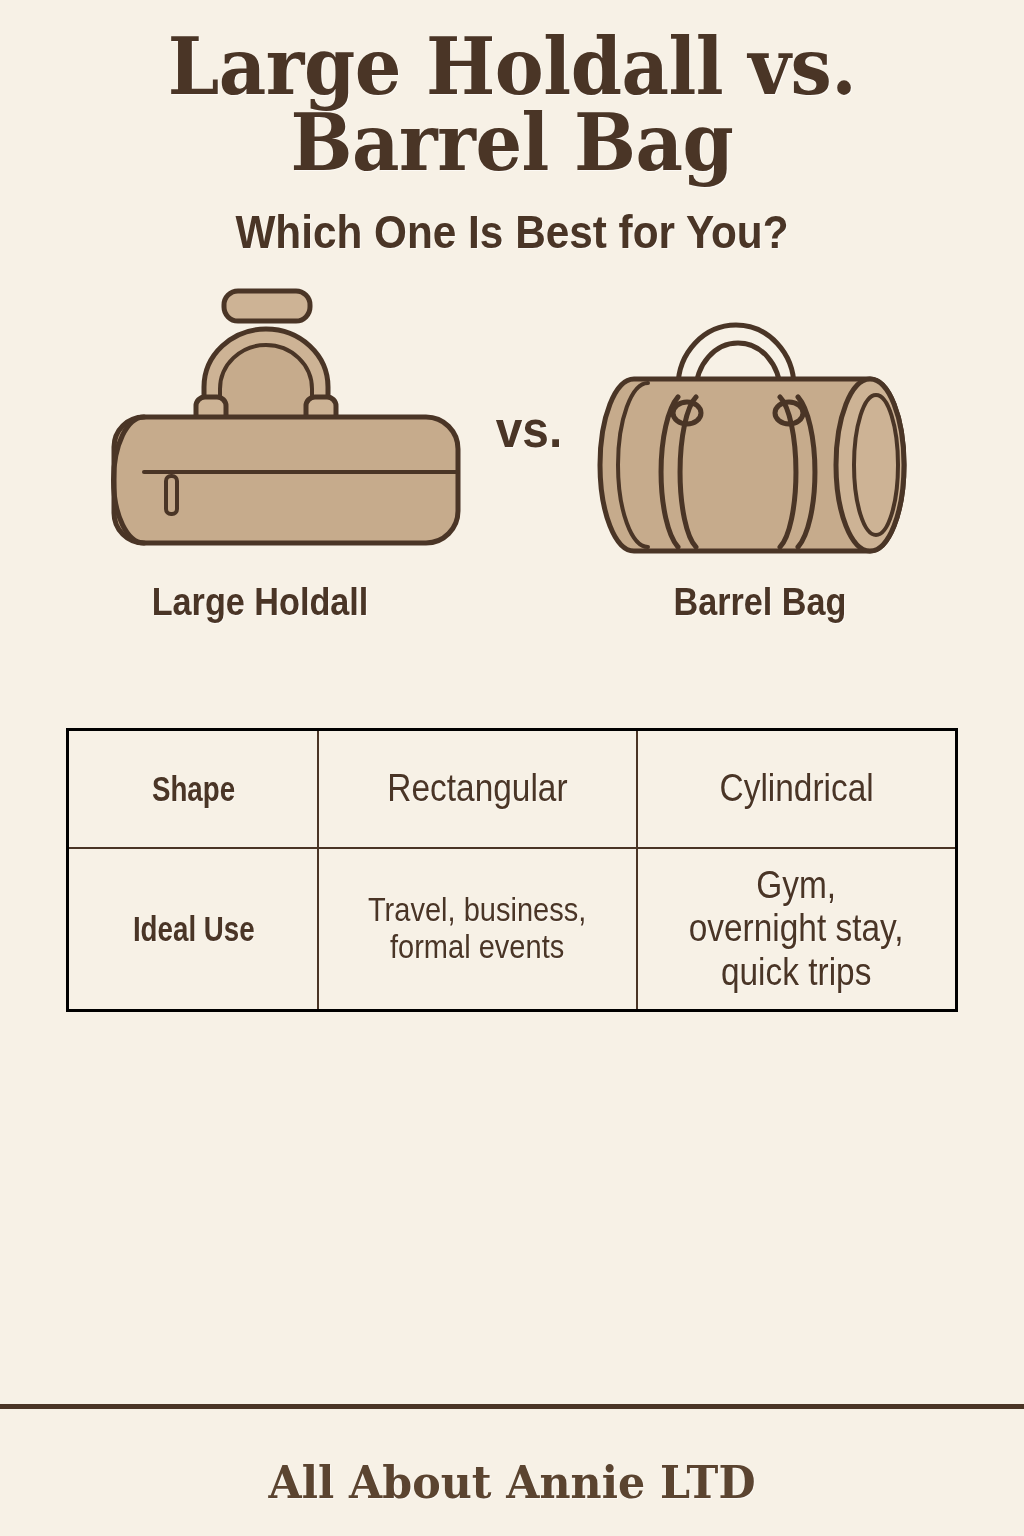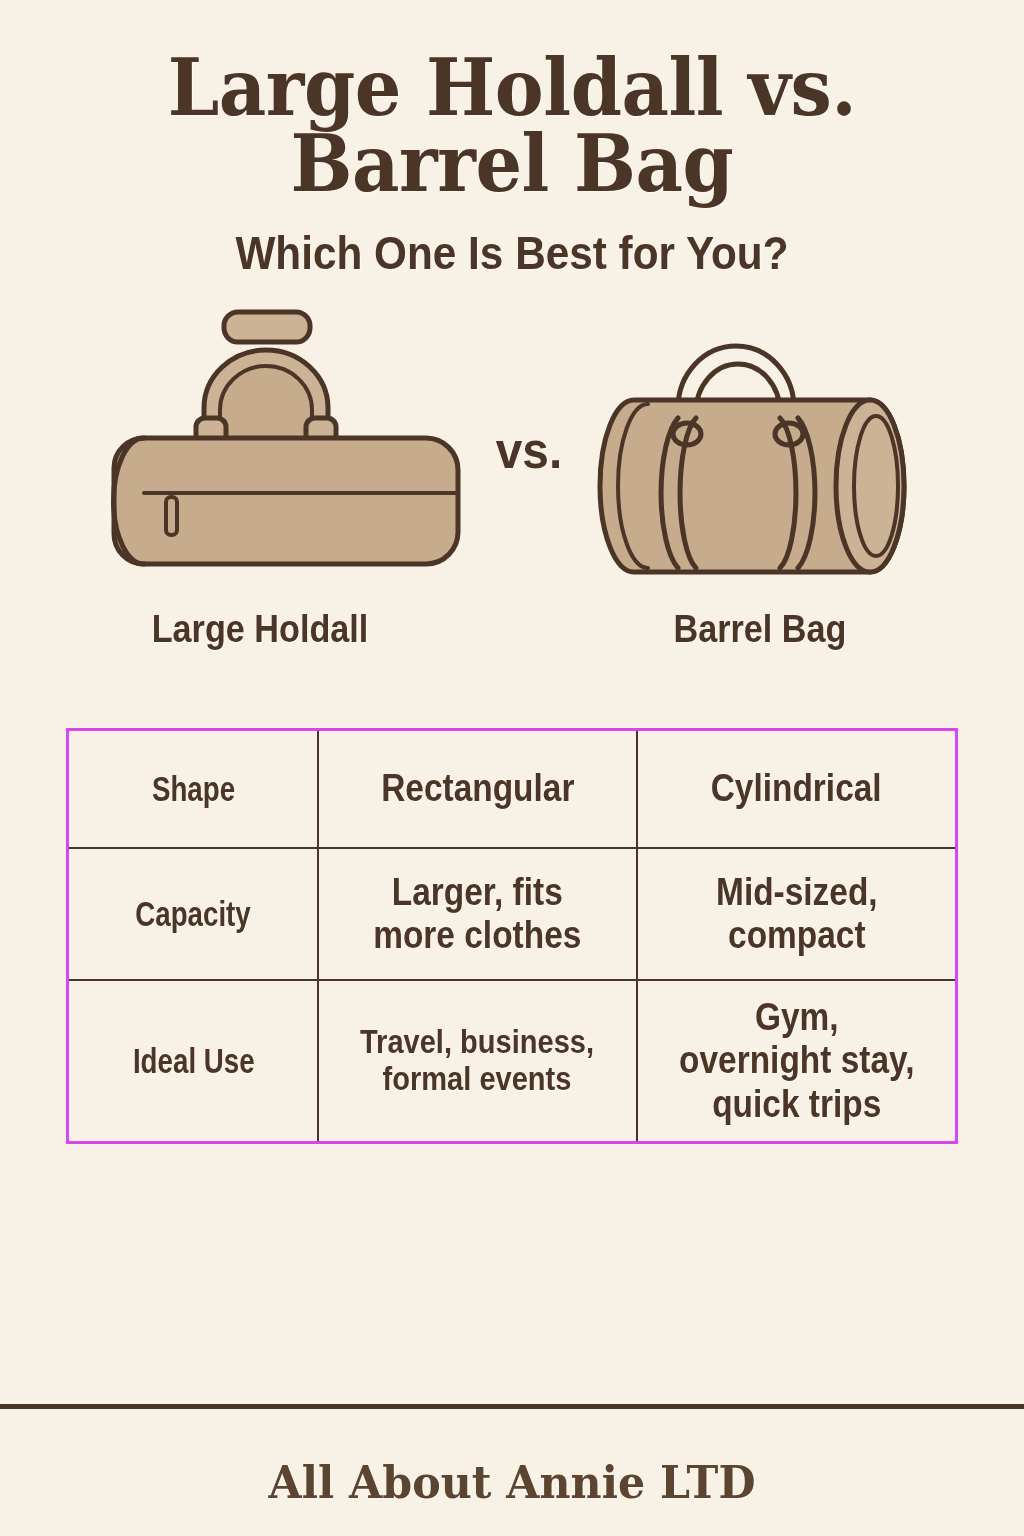--- a/index.html
+++ b/index.html
@@ -17,21 +17,21 @@
   }
   .page {
     position: relative;
     width: 1024px;
     height: 1536px;
     box-sizing: border-box;
   }
 
   
   .title-block {
-    padding-top: 50px;
+    padding-top: 29px;
     text-align: center;
   }
   .main-title {
     font-family: "DejaVu Serif", "Liberation Serif", serif;
     font-weight: 700;
     font-size: 78px;
     line-height: 0.98;
     letter-spacing: -0.5px;
     color: #4a3526;
     margin: 0 auto;
@@ -73,21 +73,21 @@
     font-size: 52px;
     color: #4a3526;
     transform: scaleX(0.92);
     text-shadow: 1px 1px 0 rgba(255,255,255,0.55);
   }
 
   
   .caption-row {
     position: relative;
     height: 60px;
-    margin-top: 8px;
+    margin-top: 2px;
   }
   .caption {
     position: absolute;
     font-family: "Liberation Sans", sans-serif;
     font-weight: 700;
     font-size: 38px;
     color: #4a3526;
     transform: scaleX(0.90);
     text-shadow: 1px 1px 0 rgba(255,255,255,0.6);
     text-align: center;
@@ -98,42 +98,42 @@
   
   .table-wrap {
     position: absolute;
     left: 66px;
     top: 728px;
     width: 892px;
   }
   table.compare {
     width: 892px;
     border-collapse: collapse;
-    border: 3px solid #d946ef;
+    border: 3px solid #000000;
     background: #f7f1e6;
     table-layout: fixed;
   }
   table.compare td {
     border: 2px solid #4a3526;
     text-align: center;
     vertical-align: middle;
     color: #4a3526;
     padding: 10px 6px;
     line-height: 1.14;
     text-shadow: 1px 1px 0 rgba(255,255,255,0.5);
   }
   td.rowlabel {
     width: 224px;
     font-weight: 700;
     font-size: 35px;
     transform: scaleX(0.9);
   }
   td.cell {
     width: 290px;
-    font-weight: 700;
+    font-weight: 400;
     font-size: 38px;
   }
   td.cell span, td.rowlabel span {
     display: inline-block;
     transform: scaleX(0.88);
   }
   td.cell.small span { font-size: 33px; }
   tr.r-shape td    { height: 96px; }
   tr.r-capacity td { height: 110px; }
   tr.r-structure td{ height: 110px; }
@@ -235,25 +235,20 @@
   </div>
 
   <div class="table-wrap">
     <table class="compare">
       <tbody>
         <tr class="r-shape">
           <td class="rowlabel"><span>Shape</span></td>
           <td class="cell"><span>Rectangular</span></td>
           <td class="cell"><span>Cylindrical</span></td>
         </tr>
-        <tr class="r-capacity">
-          <td class="rowlabel"><span>Capacity</span></td>
-          <td class="cell"><span>Larger, fits<br>more clothes</span></td>
-          <td class="cell"><span>Mid-sized,<br>compact</span></td>
-        </tr>
         <tr class="r-ideal">
           <td class="rowlabel"><span>Ideal Use</span></td>
           <td class="cell small"><span>Travel, business,<br>formal events</span></td>
           <td class="cell"><span>Gym,<br>overnight stay,<br>quick trips</span></td>
         </tr>
       </tbody>
     </table>
   </div>
 
   <div class="footer-rule"></div>

